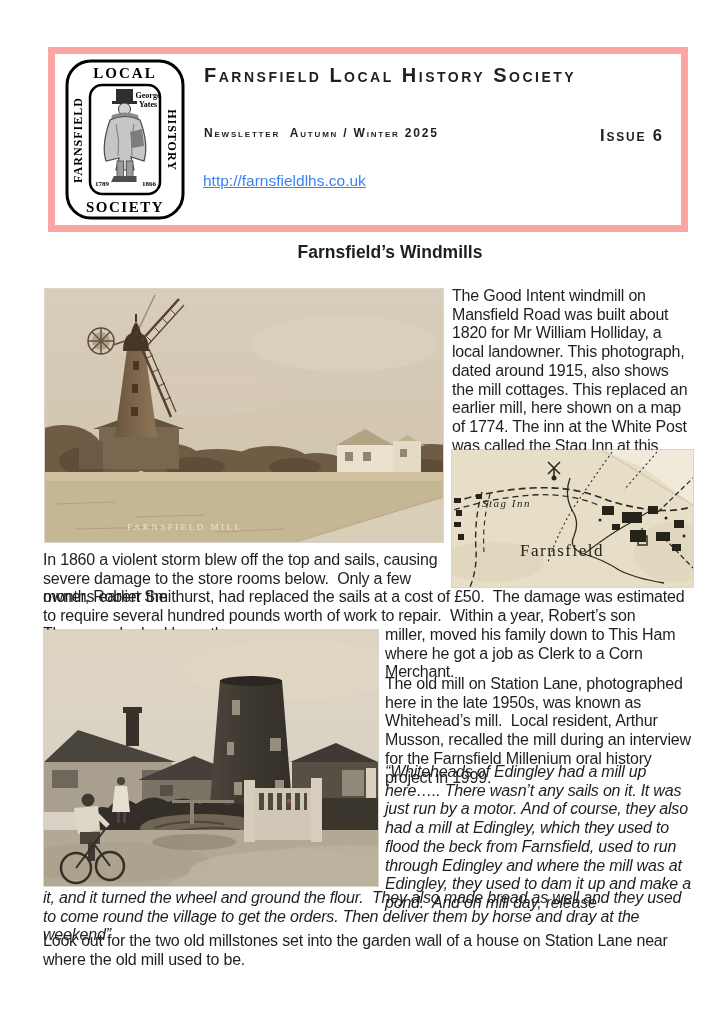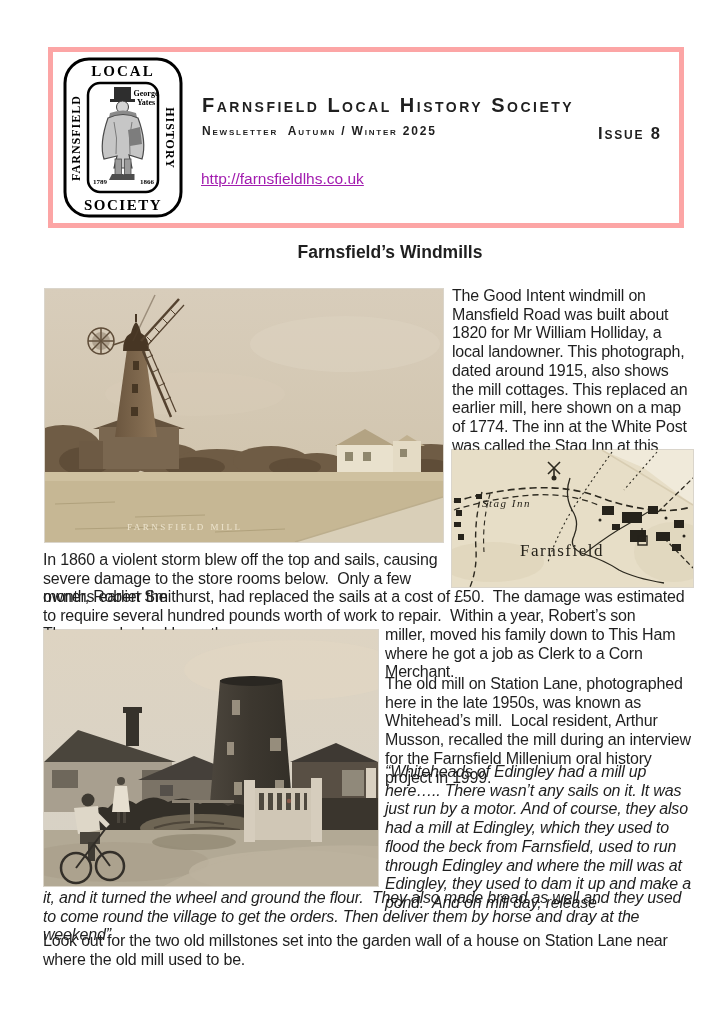--- a/index.html
+++ b/index.html
@@ -1,29 +1,29 @@
 <!DOCTYPE html>
 <html><head>
 <meta charset="utf-8">
 <style>
   html,body{margin:0;padding:0;background:#ffffff;}
   .page{position:relative;width:724px;height:1024px;background:#ffffff;overflow:hidden;
         font-family:"Liberation Sans",sans-serif;color:#1f1f1f;}
   .abs{position:absolute;}
   .txt{font-size:16px;line-height:18.7px;letter-spacing:-0.2px;white-space:pre-wrap;}
   .italic{font-style:italic;}
-  .header-box{left:48px;top:47px;width:626px;height:171px;border:5px solid #fca5a5;}
+  .header-box{left:48px;top:47px;width:626px;height:171px;border:7px solid #fca5a5;}
   .masthead-title{left:197px;top:73px;font-size:20px;font-weight:bold;
       font-variant:small-caps;letter-spacing:2.5px;white-space:pre;}
   .masthead-sub{left:197px;top:119px;font-size:12px;font-weight:bold;
       font-variant:small-caps;letter-spacing:1.8px;white-space:pre;}
   .masthead-issue{left:593px;top:119px;font-size:16.5px;font-weight:bold;
       font-variant:small-caps;letter-spacing:1.8px;}
   .masthead-url{left:196px;top:165px;font-size:15.5px;}
-  .masthead-url a{color:#a21caf;}
+  .masthead-url a{color:#3b82f6;}
   .article-heading{left:0;top:242px;width:724px;text-align:center;
       font-size:17.5px;font-weight:bold;padding-left:28px;}
   .photo{box-shadow:0 0 0 1px rgba(150,135,105,.35);}
   svg text{font-family:"Liberation Serif",serif;}
 </style>
 </head>
 <body>
 
 <div class="page">
 
@@ -50,23 +50,23 @@
         <rect x="62.5" y="103" width="6.5" height="16" fill="#9b9b9b" stroke="#4a4a4a" stroke-width="0.8"></rect>
         <path d="M50,118 h11 v6 h-14 z" fill="#4e4e4e"></path>
         <path d="M61.5,118 h11 v6 h-14 z" fill="#4e4e4e"></path>
       </g>
       <text x="84" y="40" text-anchor="middle" font-size="8" font-weight="bold">George</text>
       <text x="84" y="49" text-anchor="middle" font-size="8" font-weight="bold">Yates</text>
       <text x="38" y="128" text-anchor="middle" font-size="7" font-weight="bold">1789</text>
       <text x="85" y="128" text-anchor="middle" font-size="7" font-weight="bold">1866</text>
     </svg>
 
-    <div class="abs masthead-title" style="left:149px;top:42px;">Farnsfield Local History Society</div>
+    <div class="abs masthead-title" style="left:149px;top:10px;">Farnsfield Local History Society</div>
     <div class="abs masthead-sub" style="left:149px;top:72px;">Newsletter  Autumn / Winter 2025</div>
-    <div class="abs masthead-issue" style="left:545px;top:72px;">Issue 8</div>
+    <div class="abs masthead-issue" style="left:545px;top:72px;">Issue 6</div>
     <div class="abs masthead-url" style="left:148px;top:118px;">
       <a href="#" title="http://farnsfieldlhs.co.uk">http://farnsfieldlhs.co.uk</a>
     </div>
   </div>
 
   <div class="abs article-heading">Farnsfield’s Windmills</div>
 
   <svg class="abs photo" style="left:45px;top:289px;" width="398" height="253" viewBox="0 0 398 253" preserveAspectRatio="none">
     <defs>
       <linearGradient id="p1sky" x1="0" y1="0" x2="0" y2="1">

